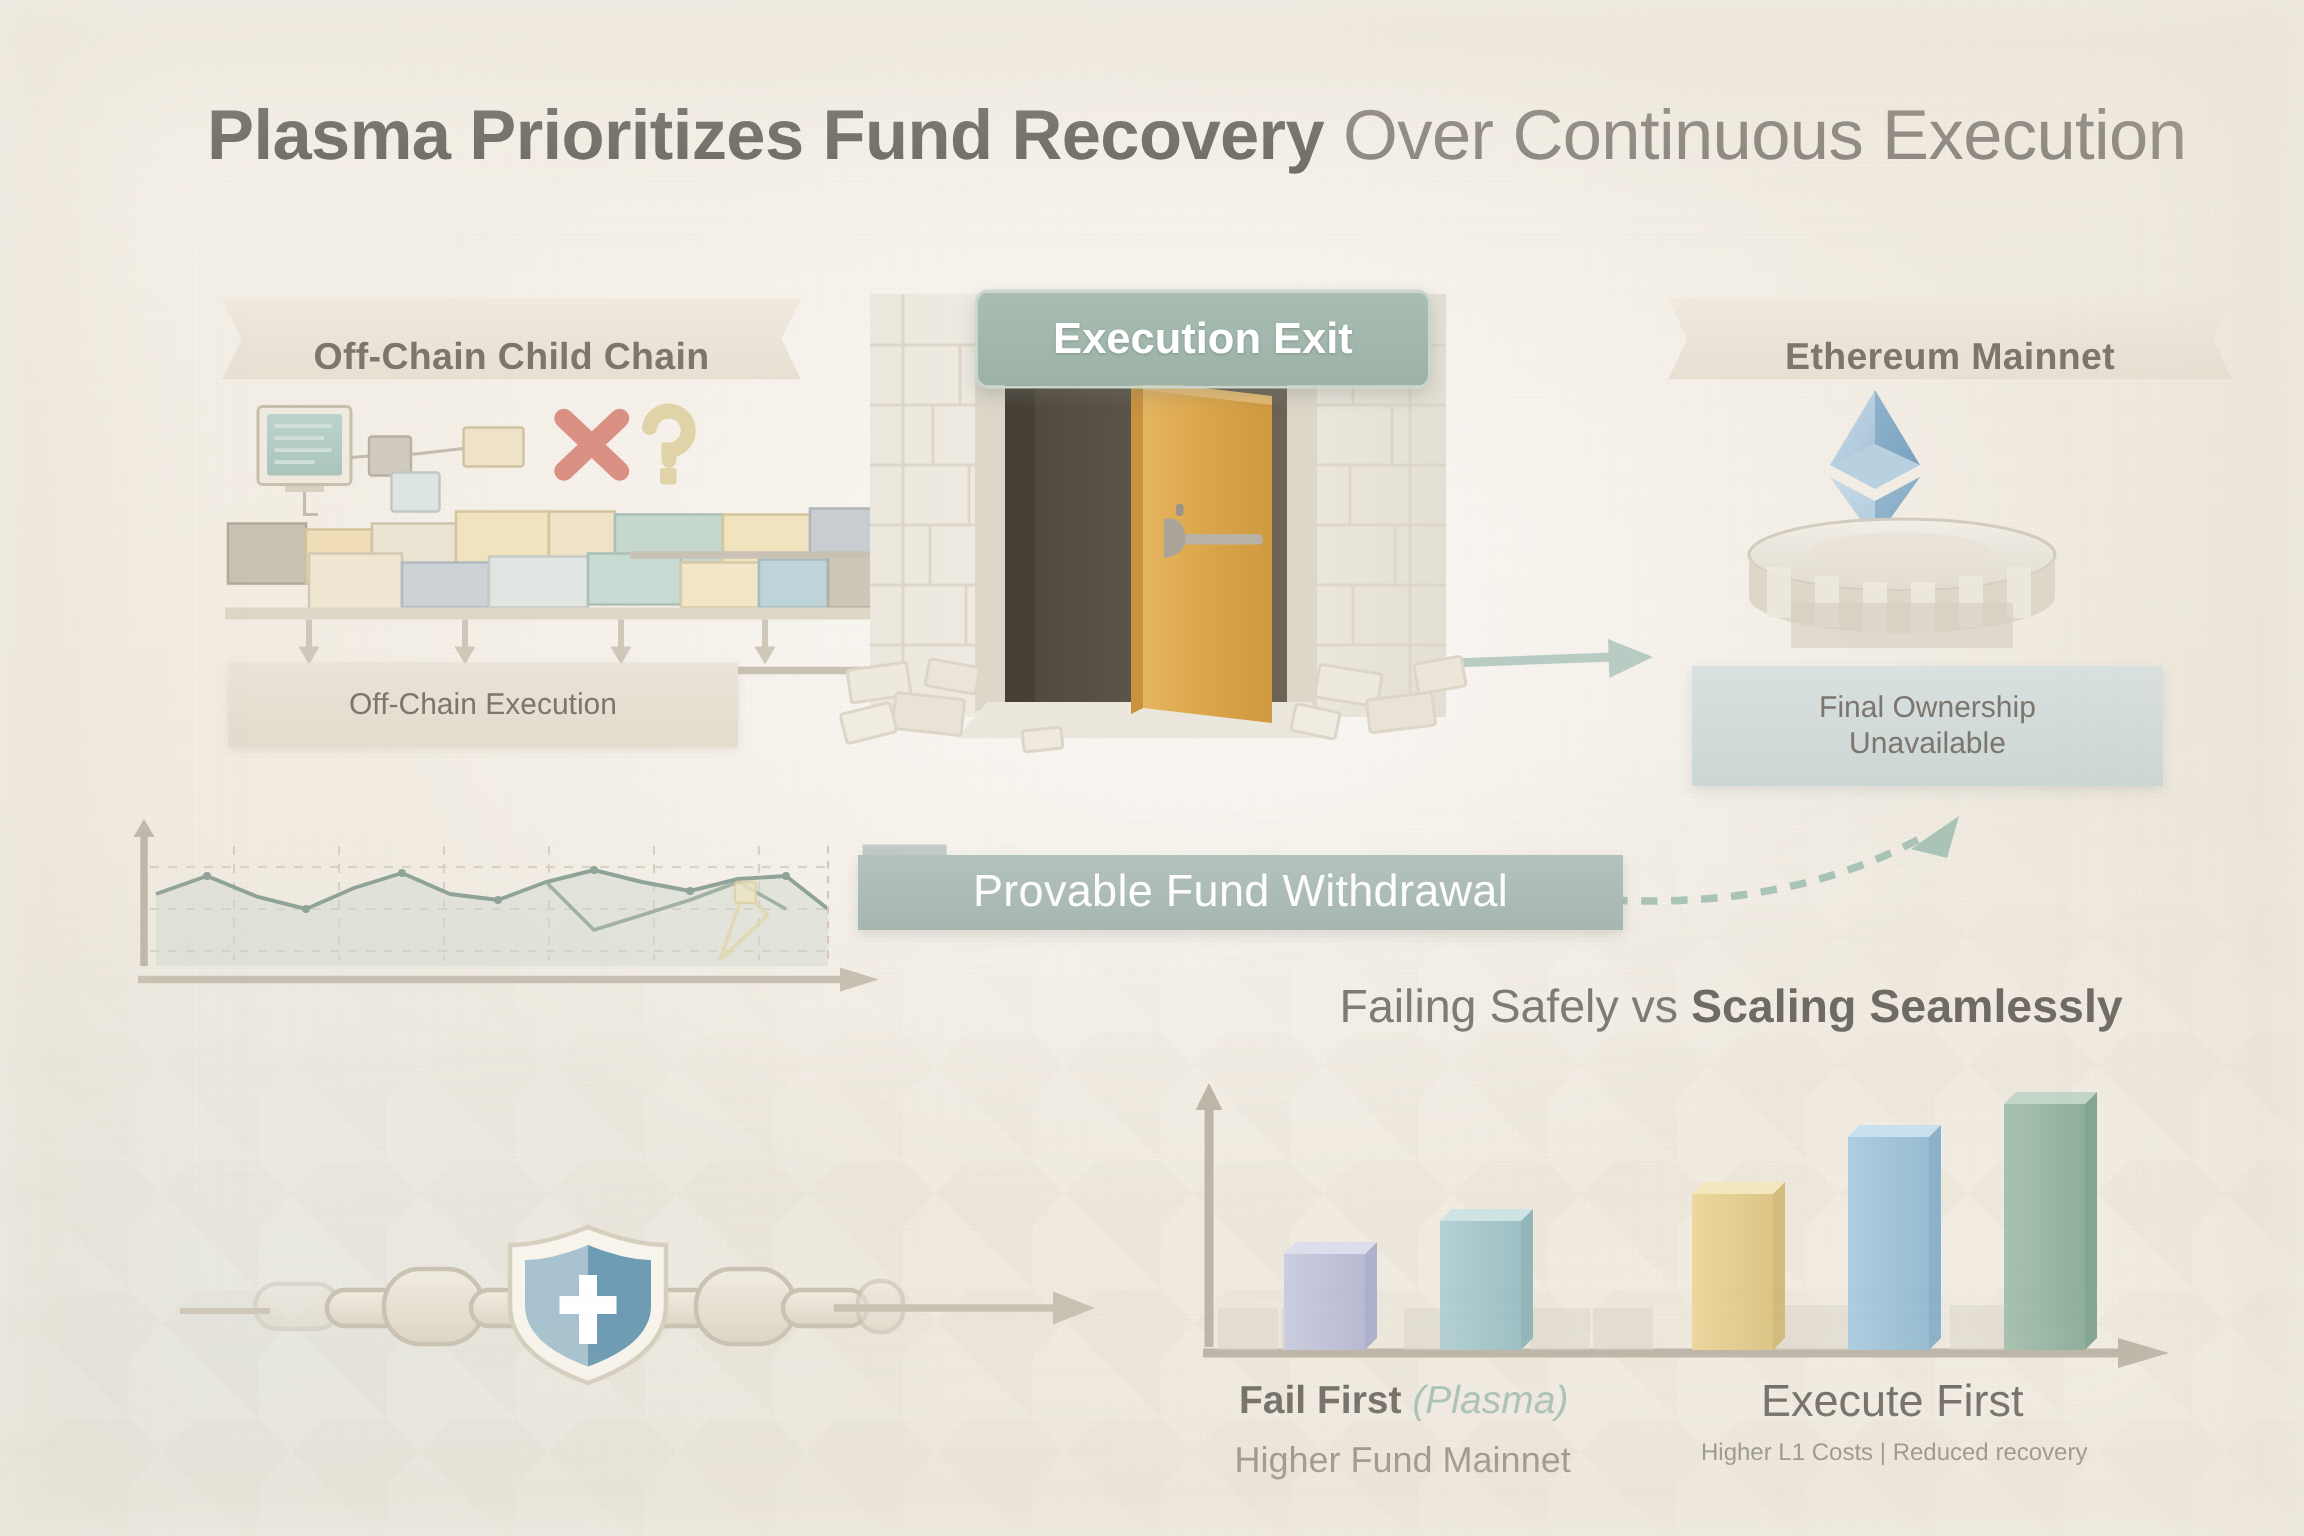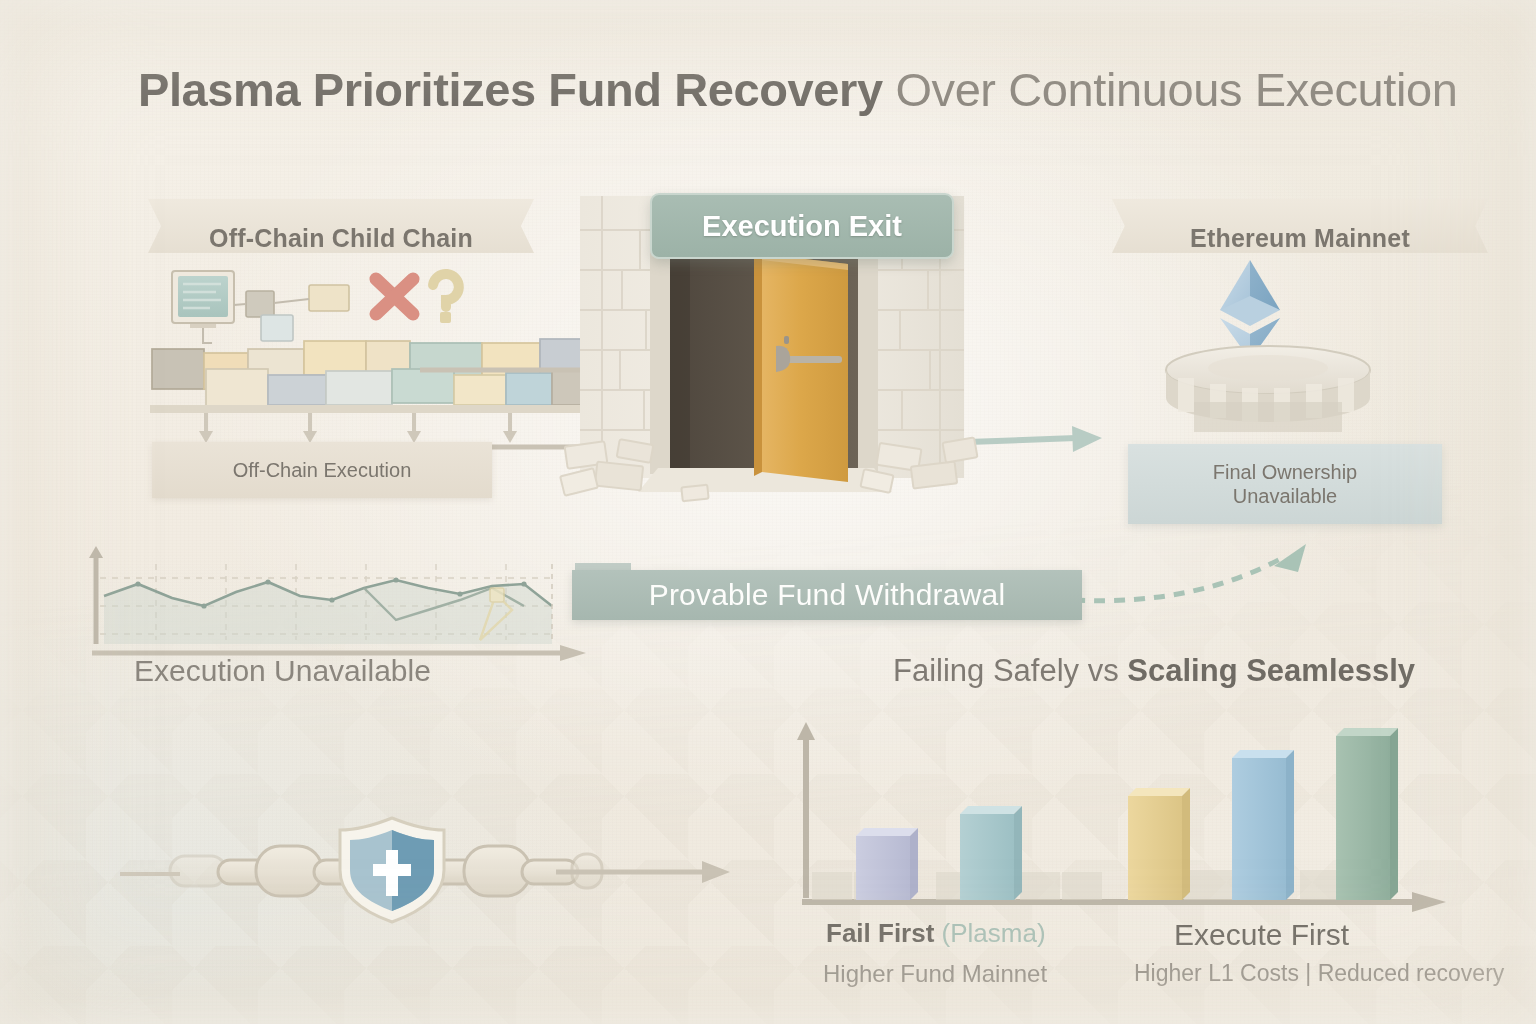--- a/index.html
+++ b/index.html
@@ -86,24 +86,24 @@
     box-shadow:0 3px 8px rgba(130,140,130,.24);
     display:flex;align-items:center;justify-content:center;
     color:#fdfdfb;font-size:30px;letter-spacing:.2px;
   }
   
   #cap-exec-unavail{left:134px;top:654px;font-size:30px;color:#8b867e;}
   #cap-fail-scale{left:893px;top:653px;font-size:31px;color:#7f7a73;white-space:nowrap;}
   #cap-fail-scale .strong{font-weight:bold;color:#6f6b64;}
   
   #lg-left-title{left:826px;top:918px;font-size:26px;font-weight:bold;color:#6f6b64;white-space:nowrap;}
-  #lg-left-title .tag{color:#a9c0b6;font-weight:normal;}
+  #lg-left-title .tag{color:#a9c0b6;font-weight:normal;font-style:italic;}
   #lg-left-sub{left:823px;top:960px;font-size:24px;color:#918c84;white-space:nowrap;}
   #lg-right-title{left:1174px;top:918px;font-size:30px;font-weight:normal;color:#6f6b64;white-space:nowrap;}
-  #lg-right-sub{left:1134px;top:960px;font-size:23px;color:#918c84;white-space:nowrap;}
+  #lg-right-sub{left:1134px;top:960px;font-size:16px;color:#918c84;white-space:nowrap;}
   svg{display:block;overflow:visible;}
 </style>
 </head>
 <body>
 
 <div id="stage">
 
   <div id="grain" class="abs"></div>
   <div id="watermark" class="abs"></div>
 
@@ -469,21 +469,20 @@
     <div>
       <div>Final Ownership</div>
       <div>Unavailable</div>
     </div>
   </div>
 
   <div id="bar-withdrawal" class="abs">
     <span>Provable Fund Withdrawal</span>
   </div>
 
-  <div id="cap-exec-unavail" class="abs">Execution Unavailable</div>
 
   <div id="cap-fail-scale" class="abs">
     <span>Failing Safely vs </span><span class="strong">Scaling Seamlessly</span>
   </div>
 
   <div id="lg-left-title" class="abs">
     <span>Fail First</span><span class="tag"> (Plasma)</span>
   </div>
   <div id="lg-left-sub" class="abs">Higher Fund Mainnet</div>
 

